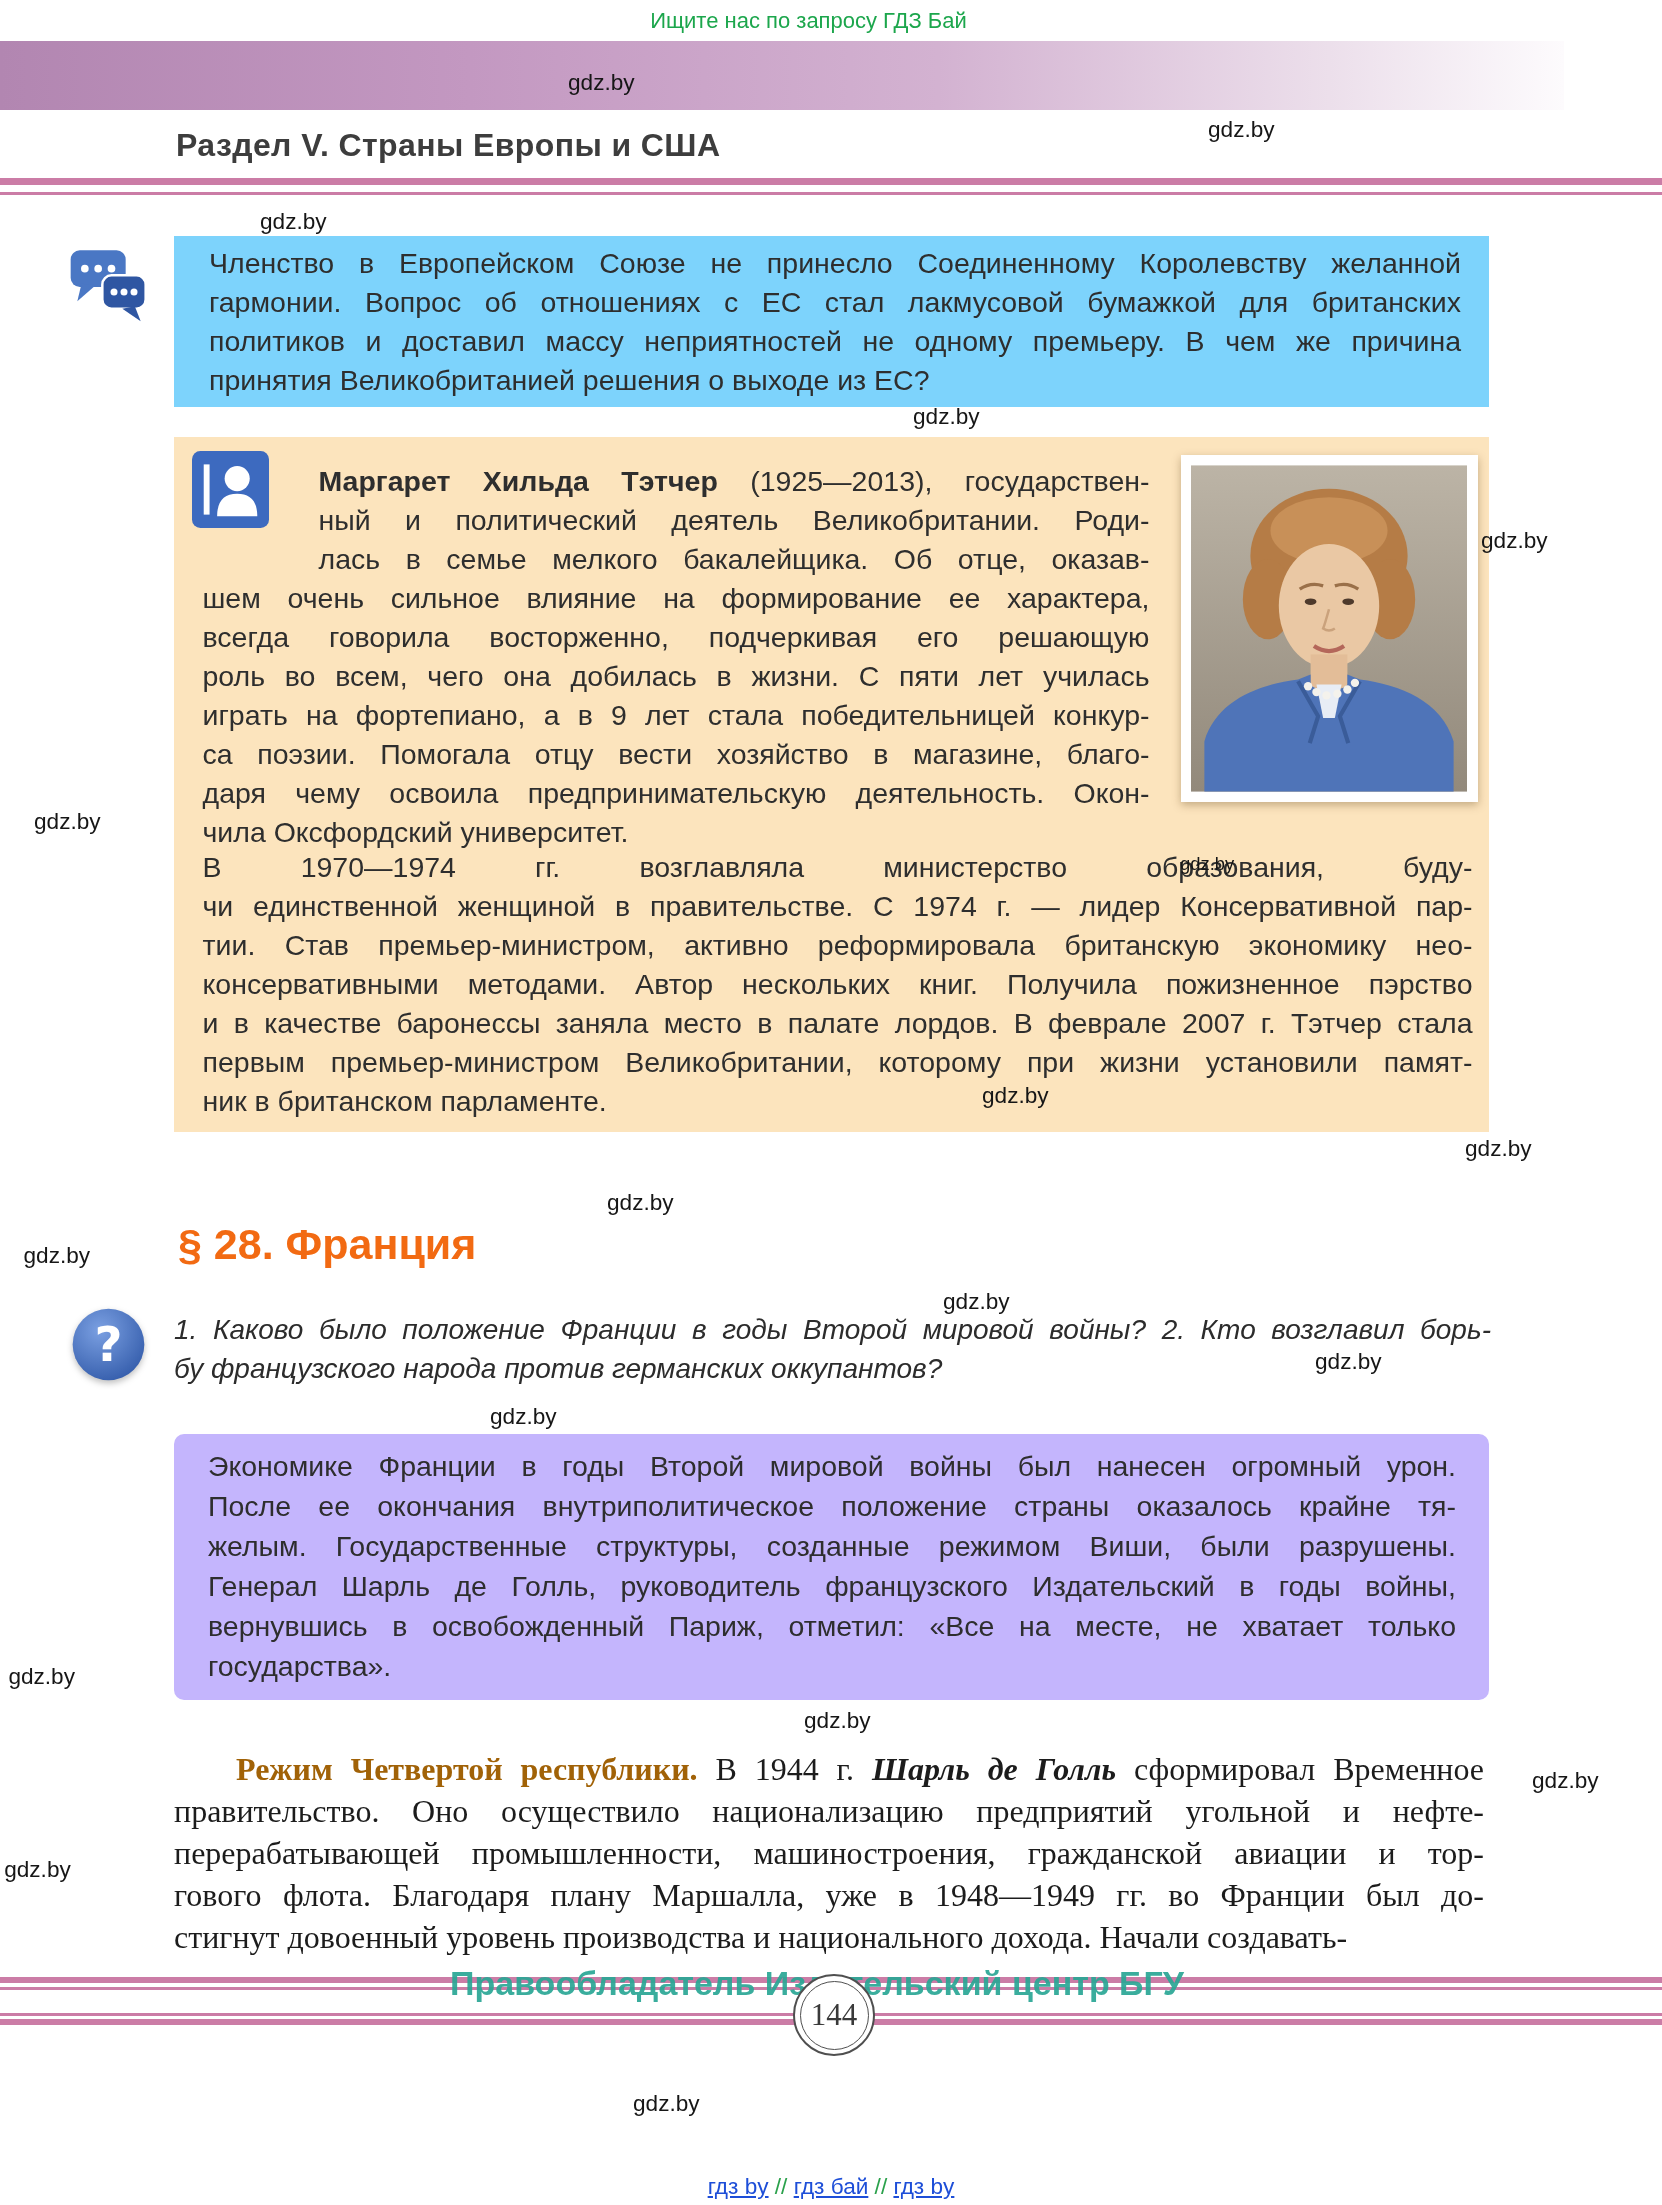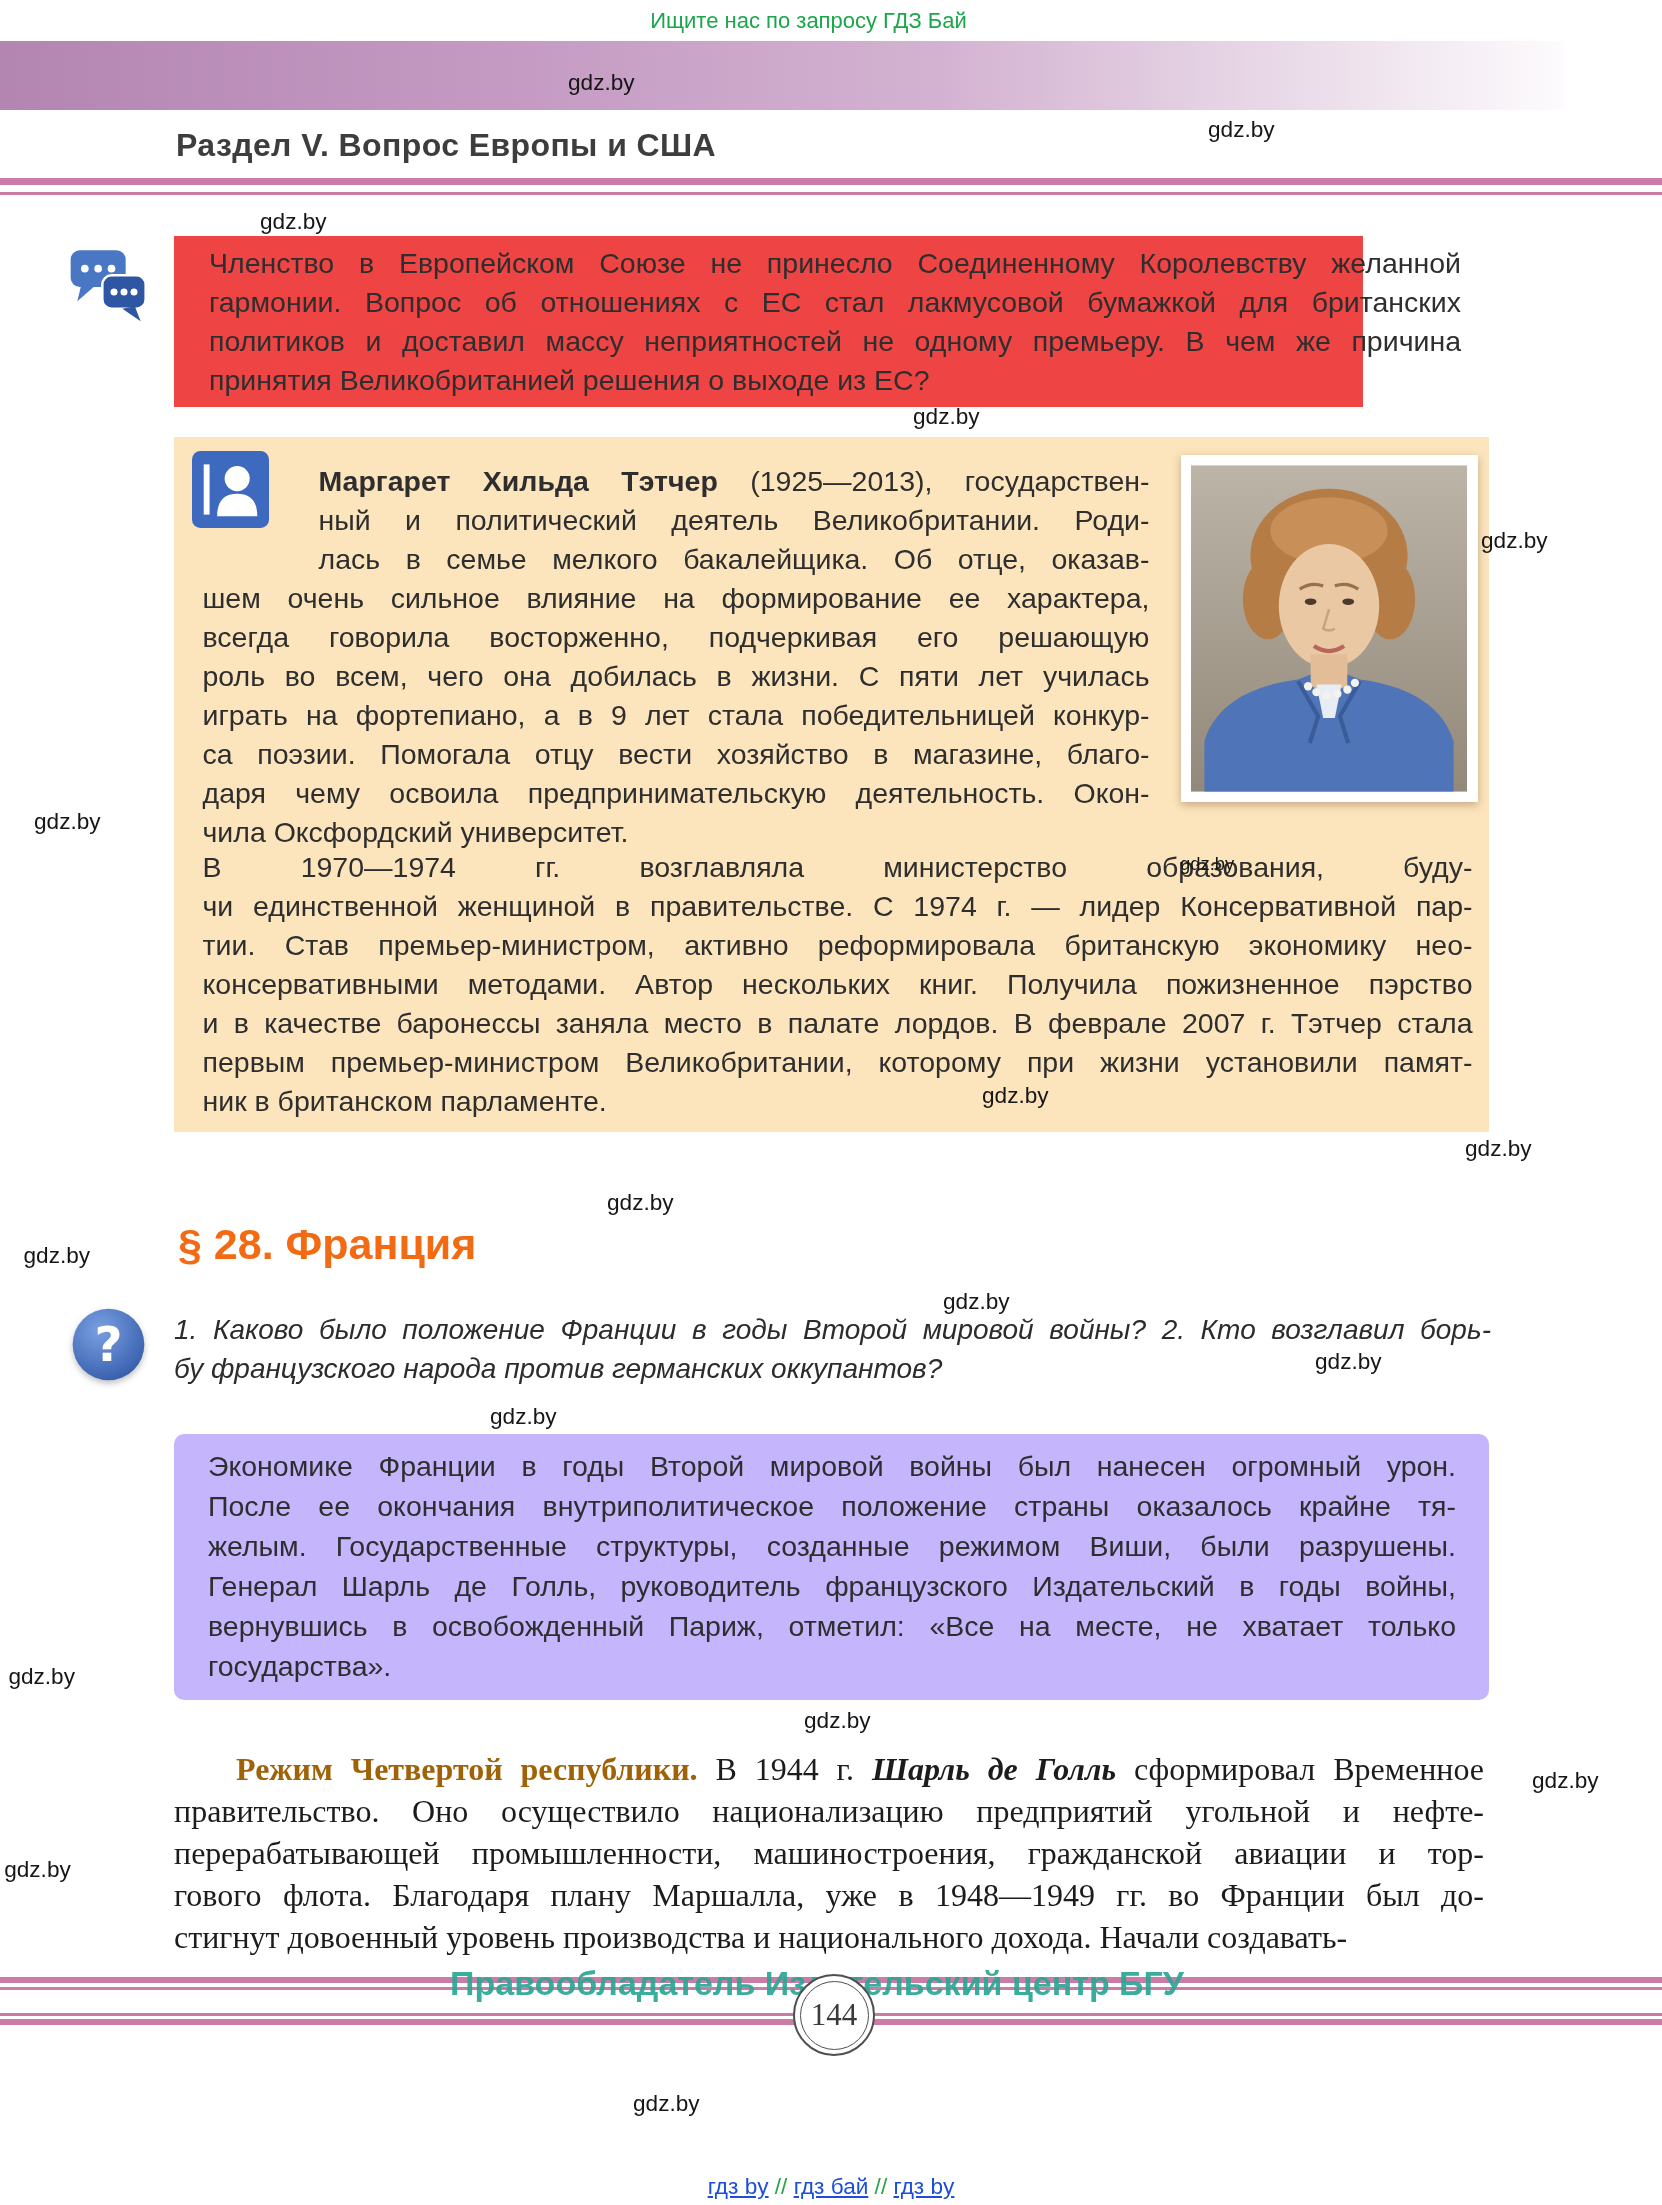--- a/index.html
+++ b/index.html
@@ -28,22 +28,22 @@
   .top-bar { position:absolute; left:0; top:41px; width:1564px; height:69px;
              background:linear-gradient(90deg,#b286b1 0%,#c398c1 30%,#d3b2d1 60%,#ecdfeb 85%,#fdfbfd 100%); }
   .sec-h { position:absolute; left:176px; top:127px; font-size:32px; font-weight:700;
            color:#3d3d3d; letter-spacing:0.4px; }
   .rule { position:absolute; left:0; width:1662px; background:#cb7ca6; z-index:1; }
   .r1 { top:178px; height:6.7px; }
   .r2 { top:192px; height:3.4px; }
 
   
   .speech-icon { left:69px; top:245px; width:80px; height:79px; }
-  .intro-block { position:absolute; left:174px; top:236px; width:1189px; height:171px;
-                 background:#ef4444; }
+  .intro-block { position:absolute; left:174px; top:236px; width:1315px; height:171px;
+                 background:#7dd3fc; }
   .intro-text { position:absolute; left:35px; top:7.5px; width:1252px; font-size:28.5px; }
 
   
   .bio-block { position:absolute; left:174px; top:437px; width:1315px; height:695px;
                background:#fce4bd; }
   .person-icon { position:absolute; left:17.6px; top:14.2px; width:77px; height:77px; }
   .photo-frame { position:absolute; left:1007px; top:18.4px; width:297px; height:347px;
                  background:#fff; padding:10px; box-shadow:0 3.4px 8.4px rgba(90,60,20,.35); }
   .bioA { position:absolute; left:28.5px; top:25px; width:947px; font-size:28.5px; }
   .bioA .tline:nth-child(-n+3) { margin-left:116px; }
@@ -87,21 +87,21 @@
 </style>
 </head>
 <body>
 
 <div class="page">
 
   <div class="top-promo">Ищите нас по запросу ГДЗ Бай</div>
 
   <div class="top-bar"></div>
 
-  <div class="sec-h">Раздел V. Вопрос Европы и США</div>
+  <div class="sec-h">Раздел V. Страны Европы и США</div>
   <div class="rule r1"></div>
   <div class="rule r2"></div>
 
   <div class="speech-icon abs">
     <svg width="80" height="79" viewBox="0 0 96 94">
       <rect x="2" y="6" width="66" height="44" rx="11" fill="#4a77c4"></rect>
       <path d="M15 46 L10 67 L32 48 Z" fill="#4a77c4"></path>
       <circle cx="19" cy="28" r="4.6" fill="#fff"></circle>
         <circle cx="35" cy="28" r="4.6" fill="#fff"></circle>
         <circle cx="51" cy="28" r="4.6" fill="#fff"></circle>

